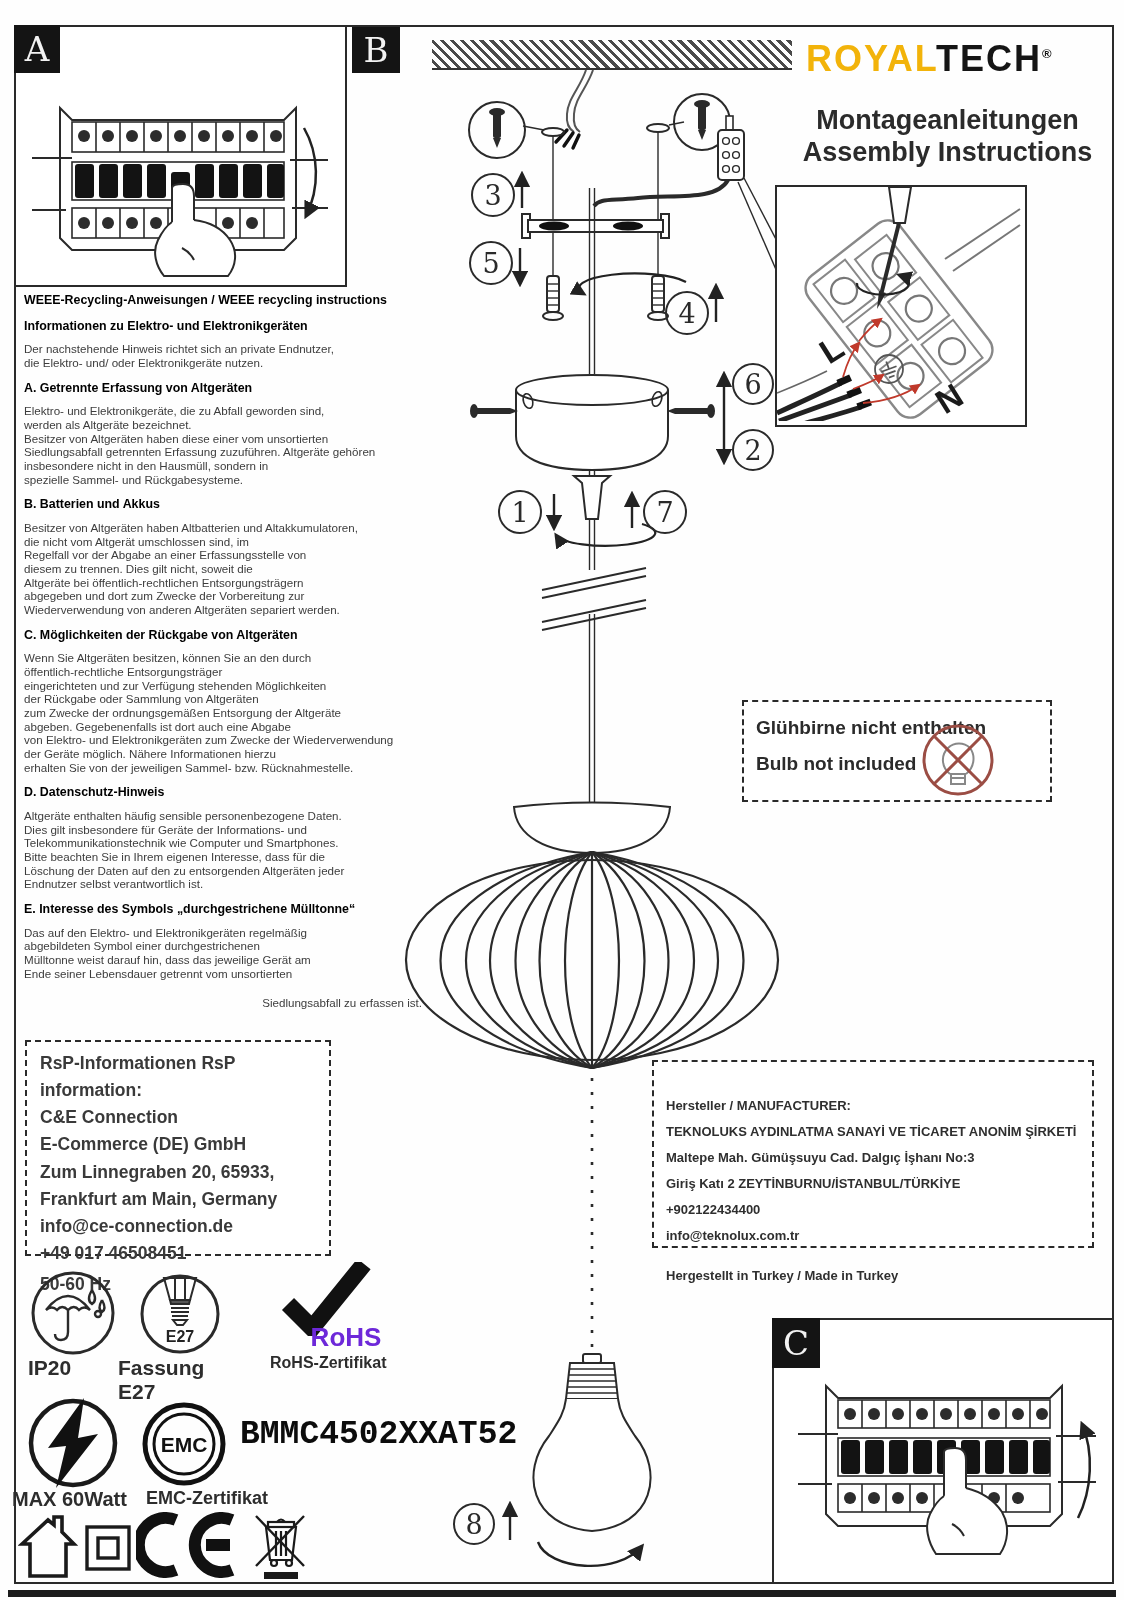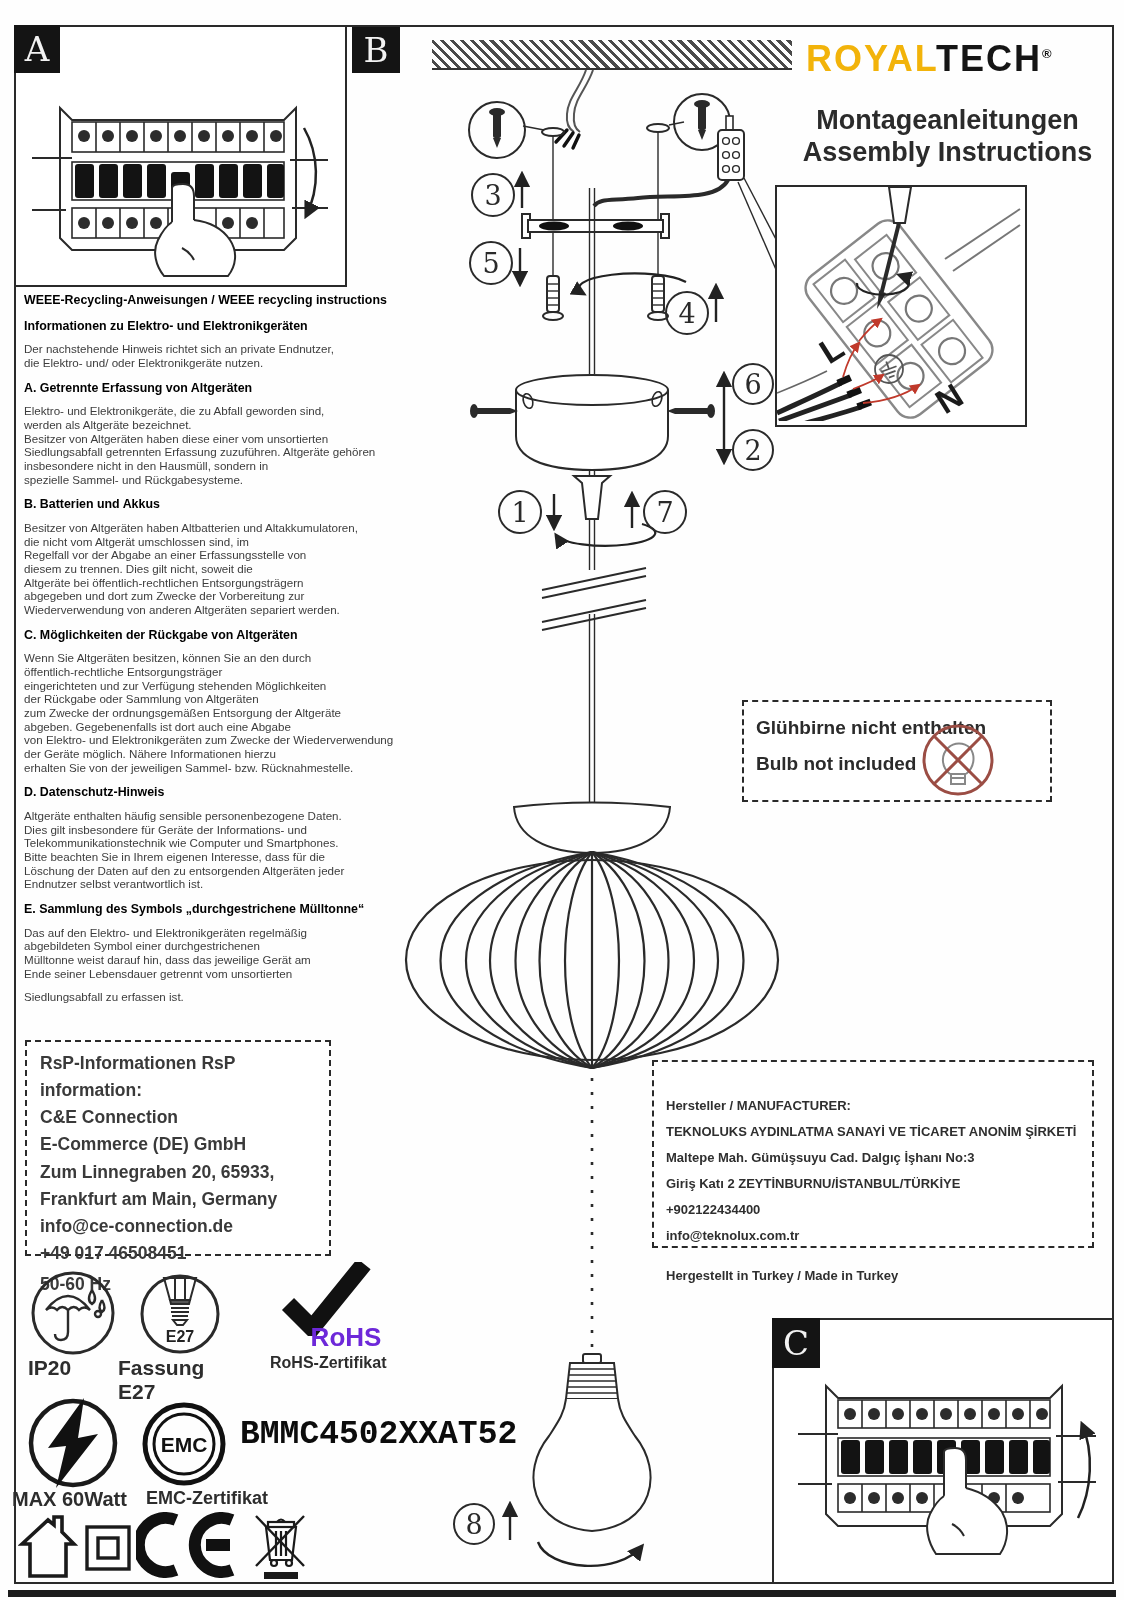--- a/index.html
+++ b/index.html
@@ -169,26 +169,26 @@
  von Elektro- und Elektronikgeräten zum Zwecke der Wiederverwendung
 der Geräte möglich. Nähere Informationen hierzu
 erhalten Sie von der jeweiligen Sammel- bzw. Rücknahmestelle.</p>
     <h3>D. Datenschutz-Hinweis</h3>
     <p>Altgeräte enthalten häufig sensible personenbezogene Daten.
 Dies gilt insbesondere für Geräte der Informations- und
 Telekommunikationstechnik wie Computer und Smartphones.
  Bitte beachten Sie in Ihrem eigenen Interesse, dass für die
 Löschung der Daten auf den zu entsorgenden Altgeräten jeder
 Endnutzer selbst verantwortlich ist.</p>
-    <h3>E. Sammlung des Symbols „durchgestrichene Mülltonne“</h3>
+    <h3>E. Interesse des Symbols „durchgestrichene Mülltonne“</h3>
     <p>Das auf den Elektro- und Elektronikgeräten regelmäßig
  abgebildeten Symbol einer durchgestrichenen
 Mülltonne weist darauf hin, dass das jeweilige Gerät am
 Ende seiner Lebensdauer getrennt vom unsortierten</p>
-    <p style="margin-top:10px;">Siedlungsabfall zu erfassen ist.</p>
+    <p style="margin-top:16px;text-align:right;">Siedlungsabfall zu erfassen ist.</p>
   </div>
 
   <svg class="abs" style="left:370px;top:30px;" width="425" height="1548" viewBox="0 0 425 1548">
 
     <g fill="none" stroke="#555" stroke-width="2">
       <path d="M216,40 C210,58 198,68 197,84 C196,94 199,99 204,102"></path>
       <path d="M223,40 C217,58 205,68 204,84 C203,94 205,99 210,102"></path>
       <g stroke="#111" stroke-width="3.4" stroke-linecap="round">
         <line x1="197" y1="100" x2="186" y2="112"></line>
         <line x1="203" y1="103" x2="194" y2="116"></line>

